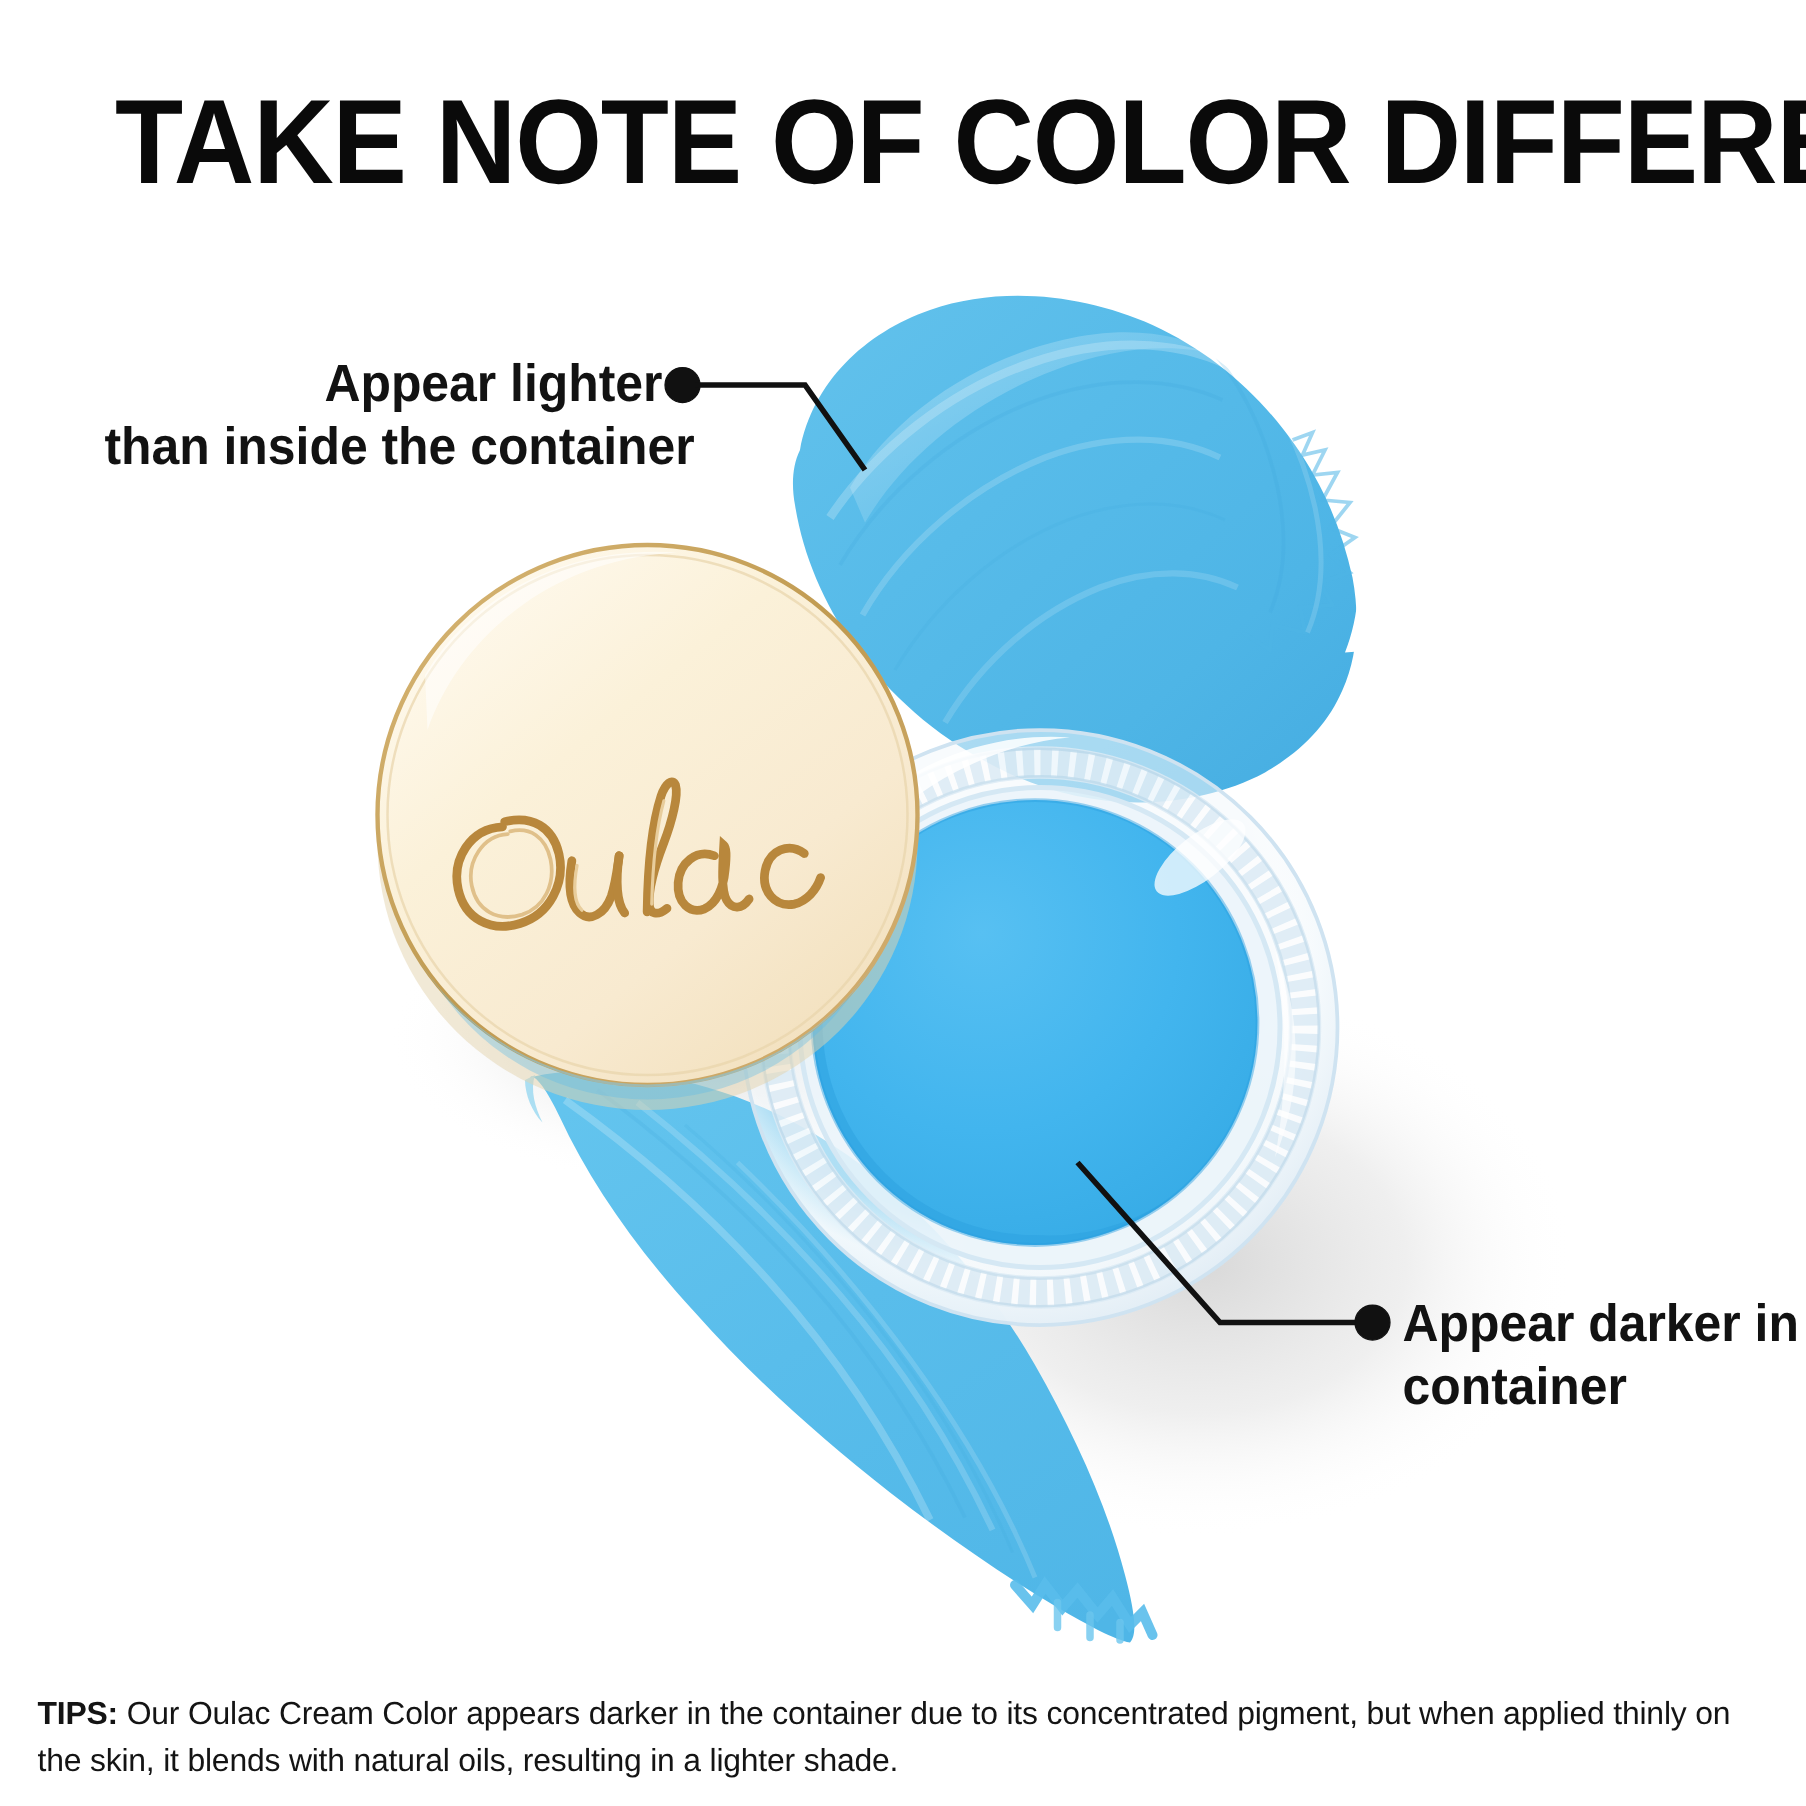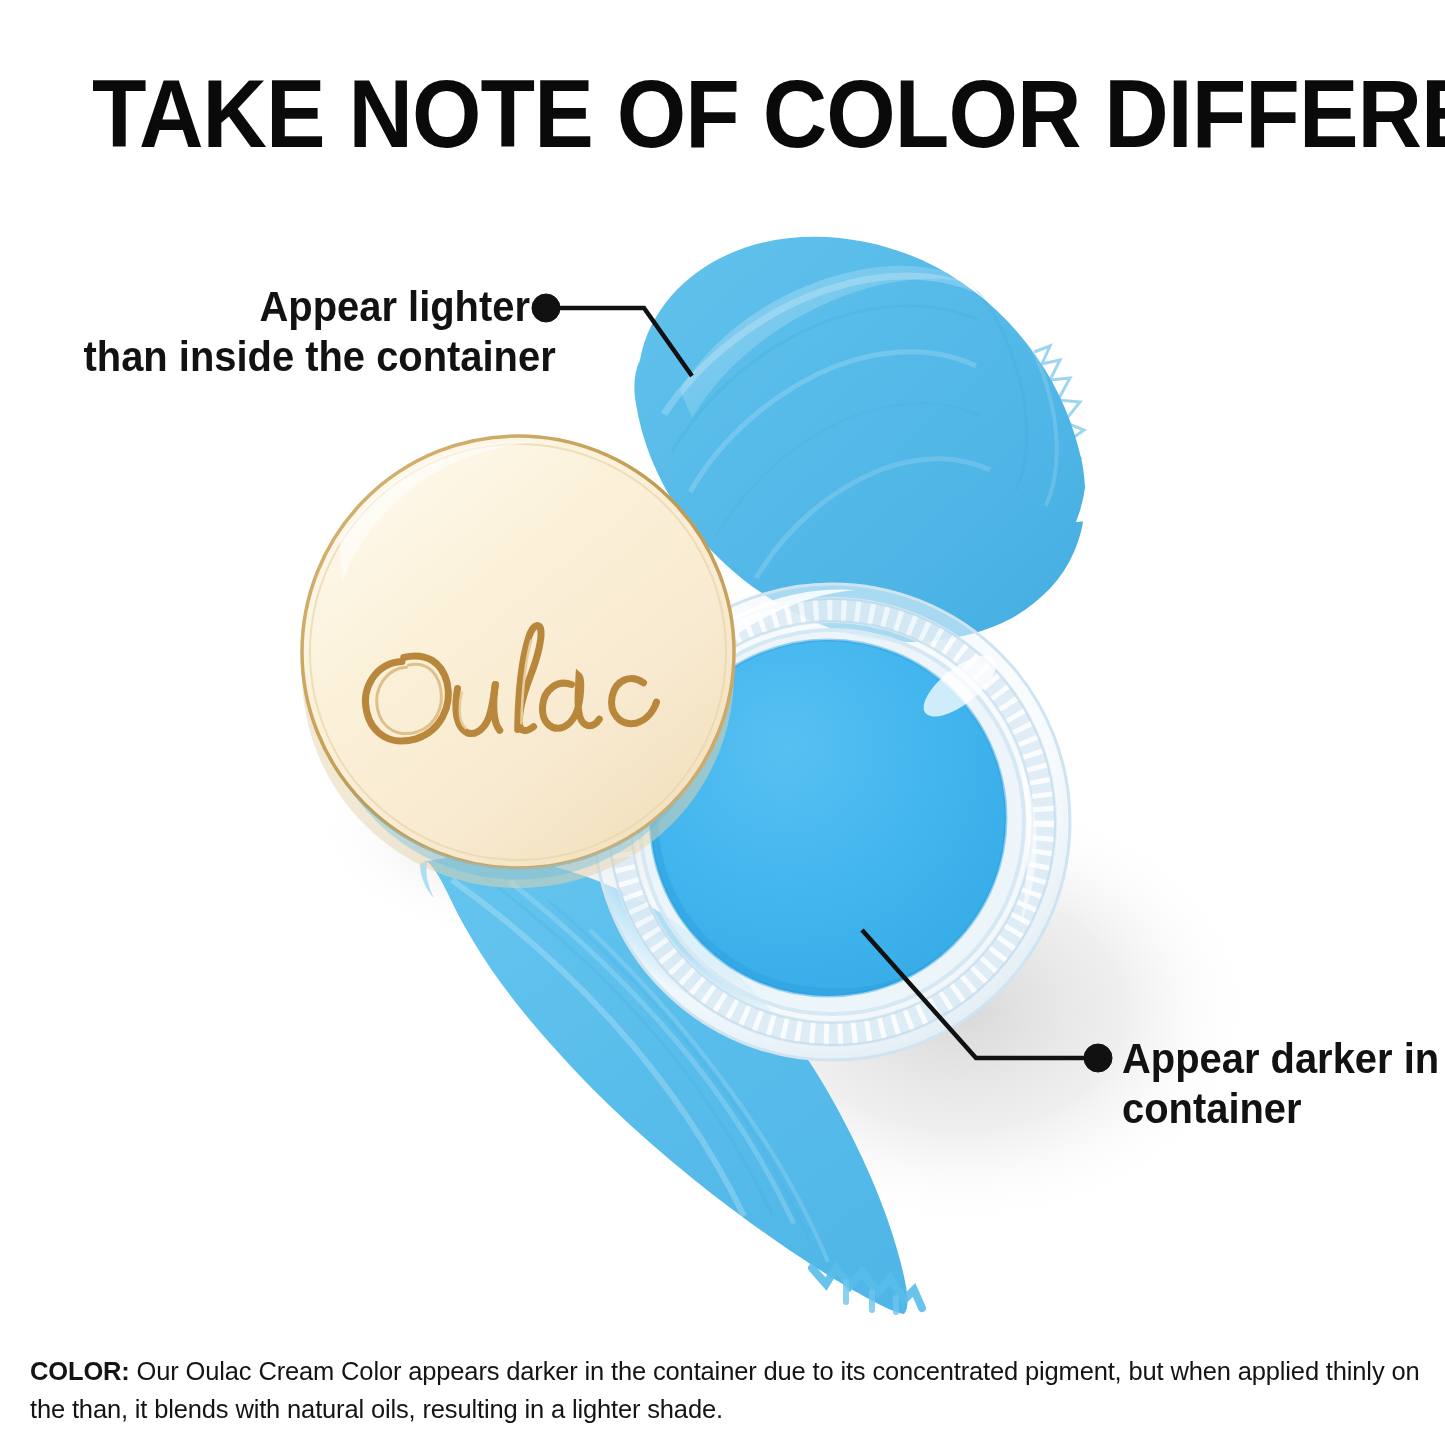--- a/index.html
+++ b/index.html
@@ -312,17 +312,17 @@
     <span class="callout-line">Appear lighter</span>
     <span class="callout-line">than inside the container</span>
   </div>
 
   <div id="callout-bottom" class="callout-text">
     <span class="callout-line">Appear darker in</span>
     <span class="callout-line">container</span>
   </div>
 
   <div id="tips">
-    <b>COLOR:</b>
-    <span>Our Oulac Cream Color appears darker in the container due to its concentrated pigment, but when applied thinly on the than, it blends with natural oils, resulting in a lighter shade.</span>
+    <b>TIPS:</b>
+    <span>Our Oulac Cream Color appears darker in the container due to its concentrated pigment, but when applied thinly on the skin, it blends with natural oils, resulting in a lighter shade.</span>
   </div>
 
 </div>
 
 </body></html>

